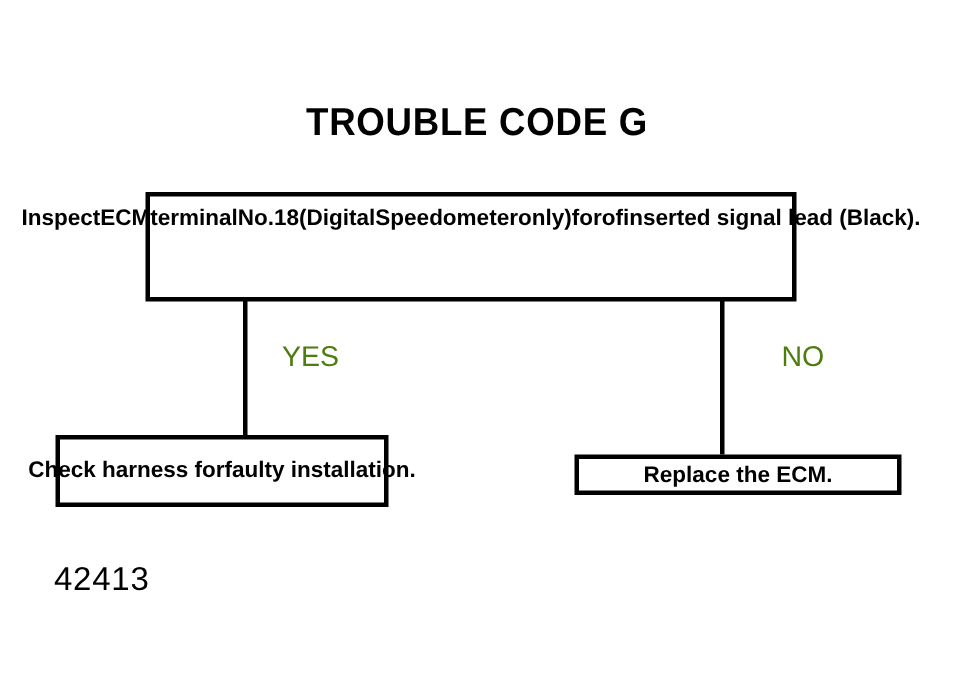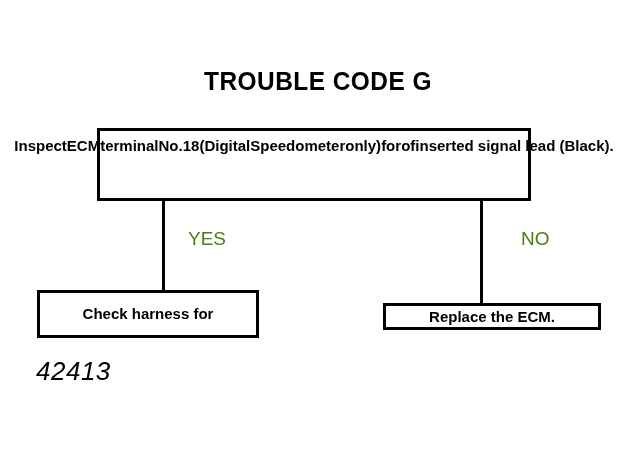--- a/index.html
+++ b/index.html
@@ -143,29 +143,28 @@
   }
   #label-no {
     left: 521px;
     top: 228px;
   }
 
   
   #figure-number {
     position: absolute;
     left: 36px;
-    top: 358px;
+    top: 373px;
     font-family: "Liberation Sans", sans-serif;
     font-weight: normal;
-    font-size: 26px;
+    font-size: 22px;
     line-height: 26px;
     letter-spacing: 0.5px;
     color: #000000;
     white-space: nowrap;
-    font-style: italic;
   }
 </style>
 </head>
 <body>
 
 <div id="page">
 
   <div class="title">TROUBLE CODE G</div>
 
   <div class="flowbox" id="box-inspect">
@@ -190,20 +189,21 @@
 
   <div class="connector" id="connector-yes"></div>
   <div class="connector" id="connector-no"></div>
 
   <div class="branch-label" id="label-yes">YES</div>
   <div class="branch-label" id="label-no">NO</div>
 
   <div class="flowbox" id="box-harness">
     <div class="inner">
       <div class="boxline">Check harness for</div>
+      <div class="boxline">faulty installation.</div>
     </div>
   </div>
 
   <div class="flowbox" id="box-ecm">
     <div class="inner">
       <div class="boxline">Replace the ECM.</div>
     </div>
   </div>
 
   <div id="figure-number">42413</div>

